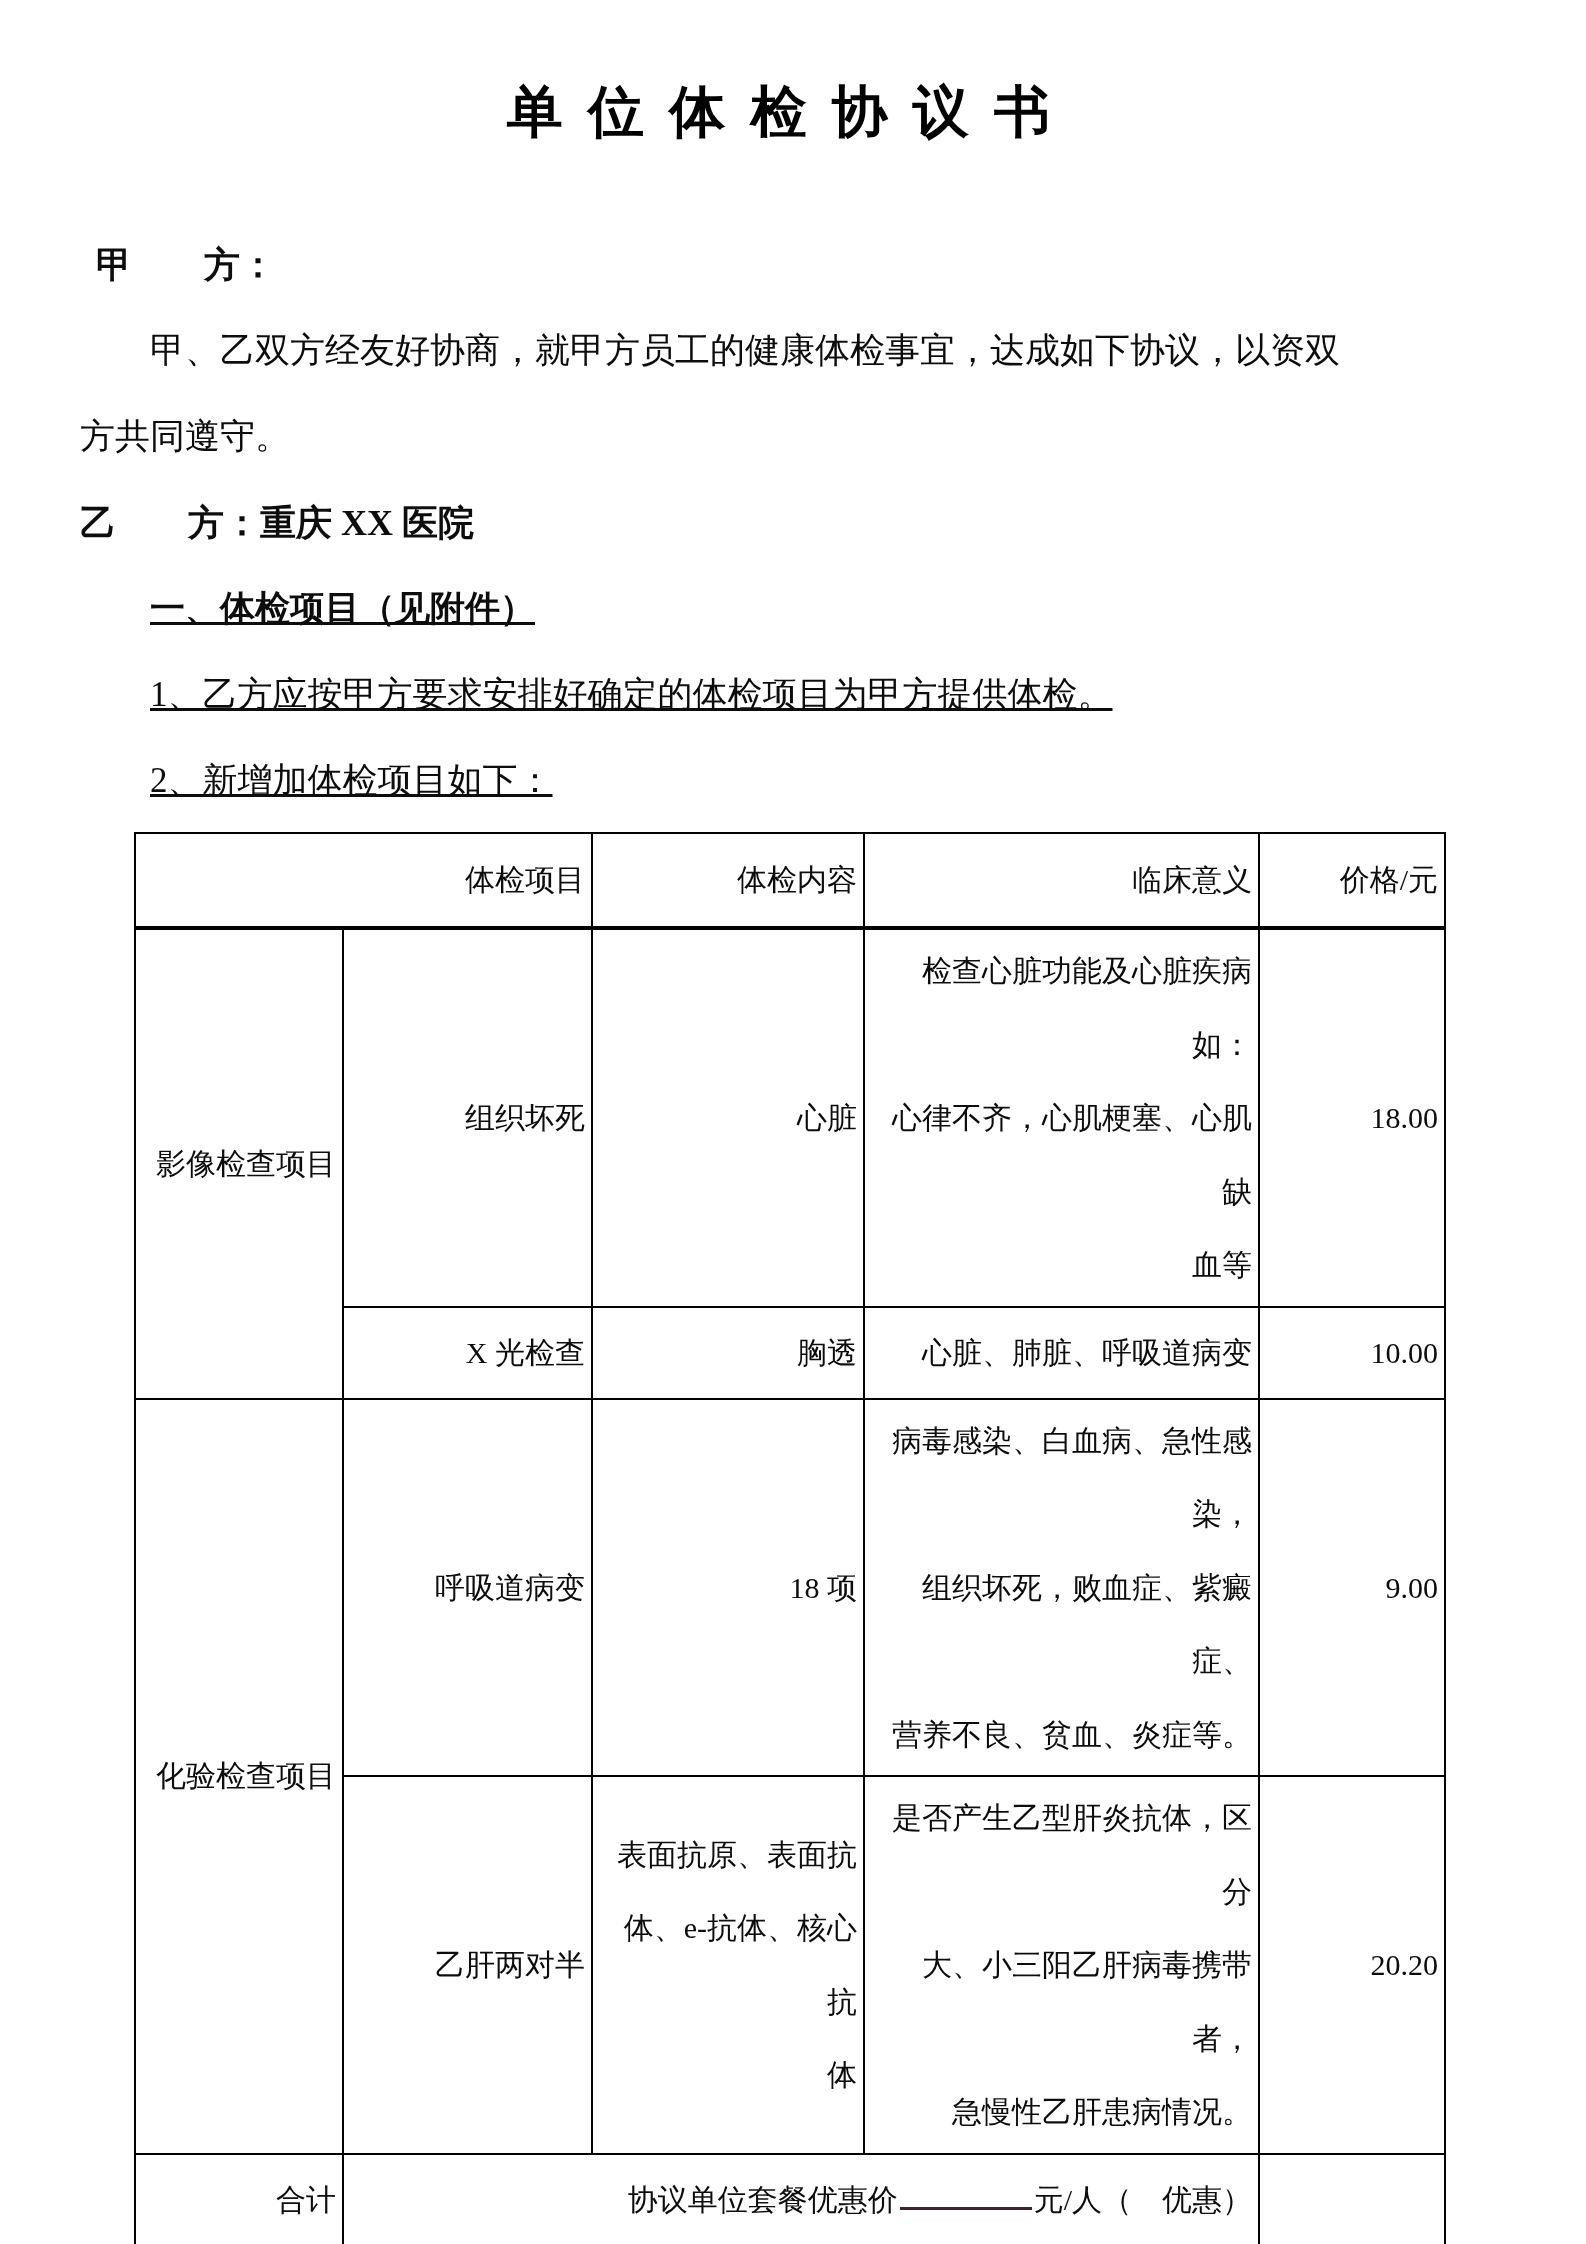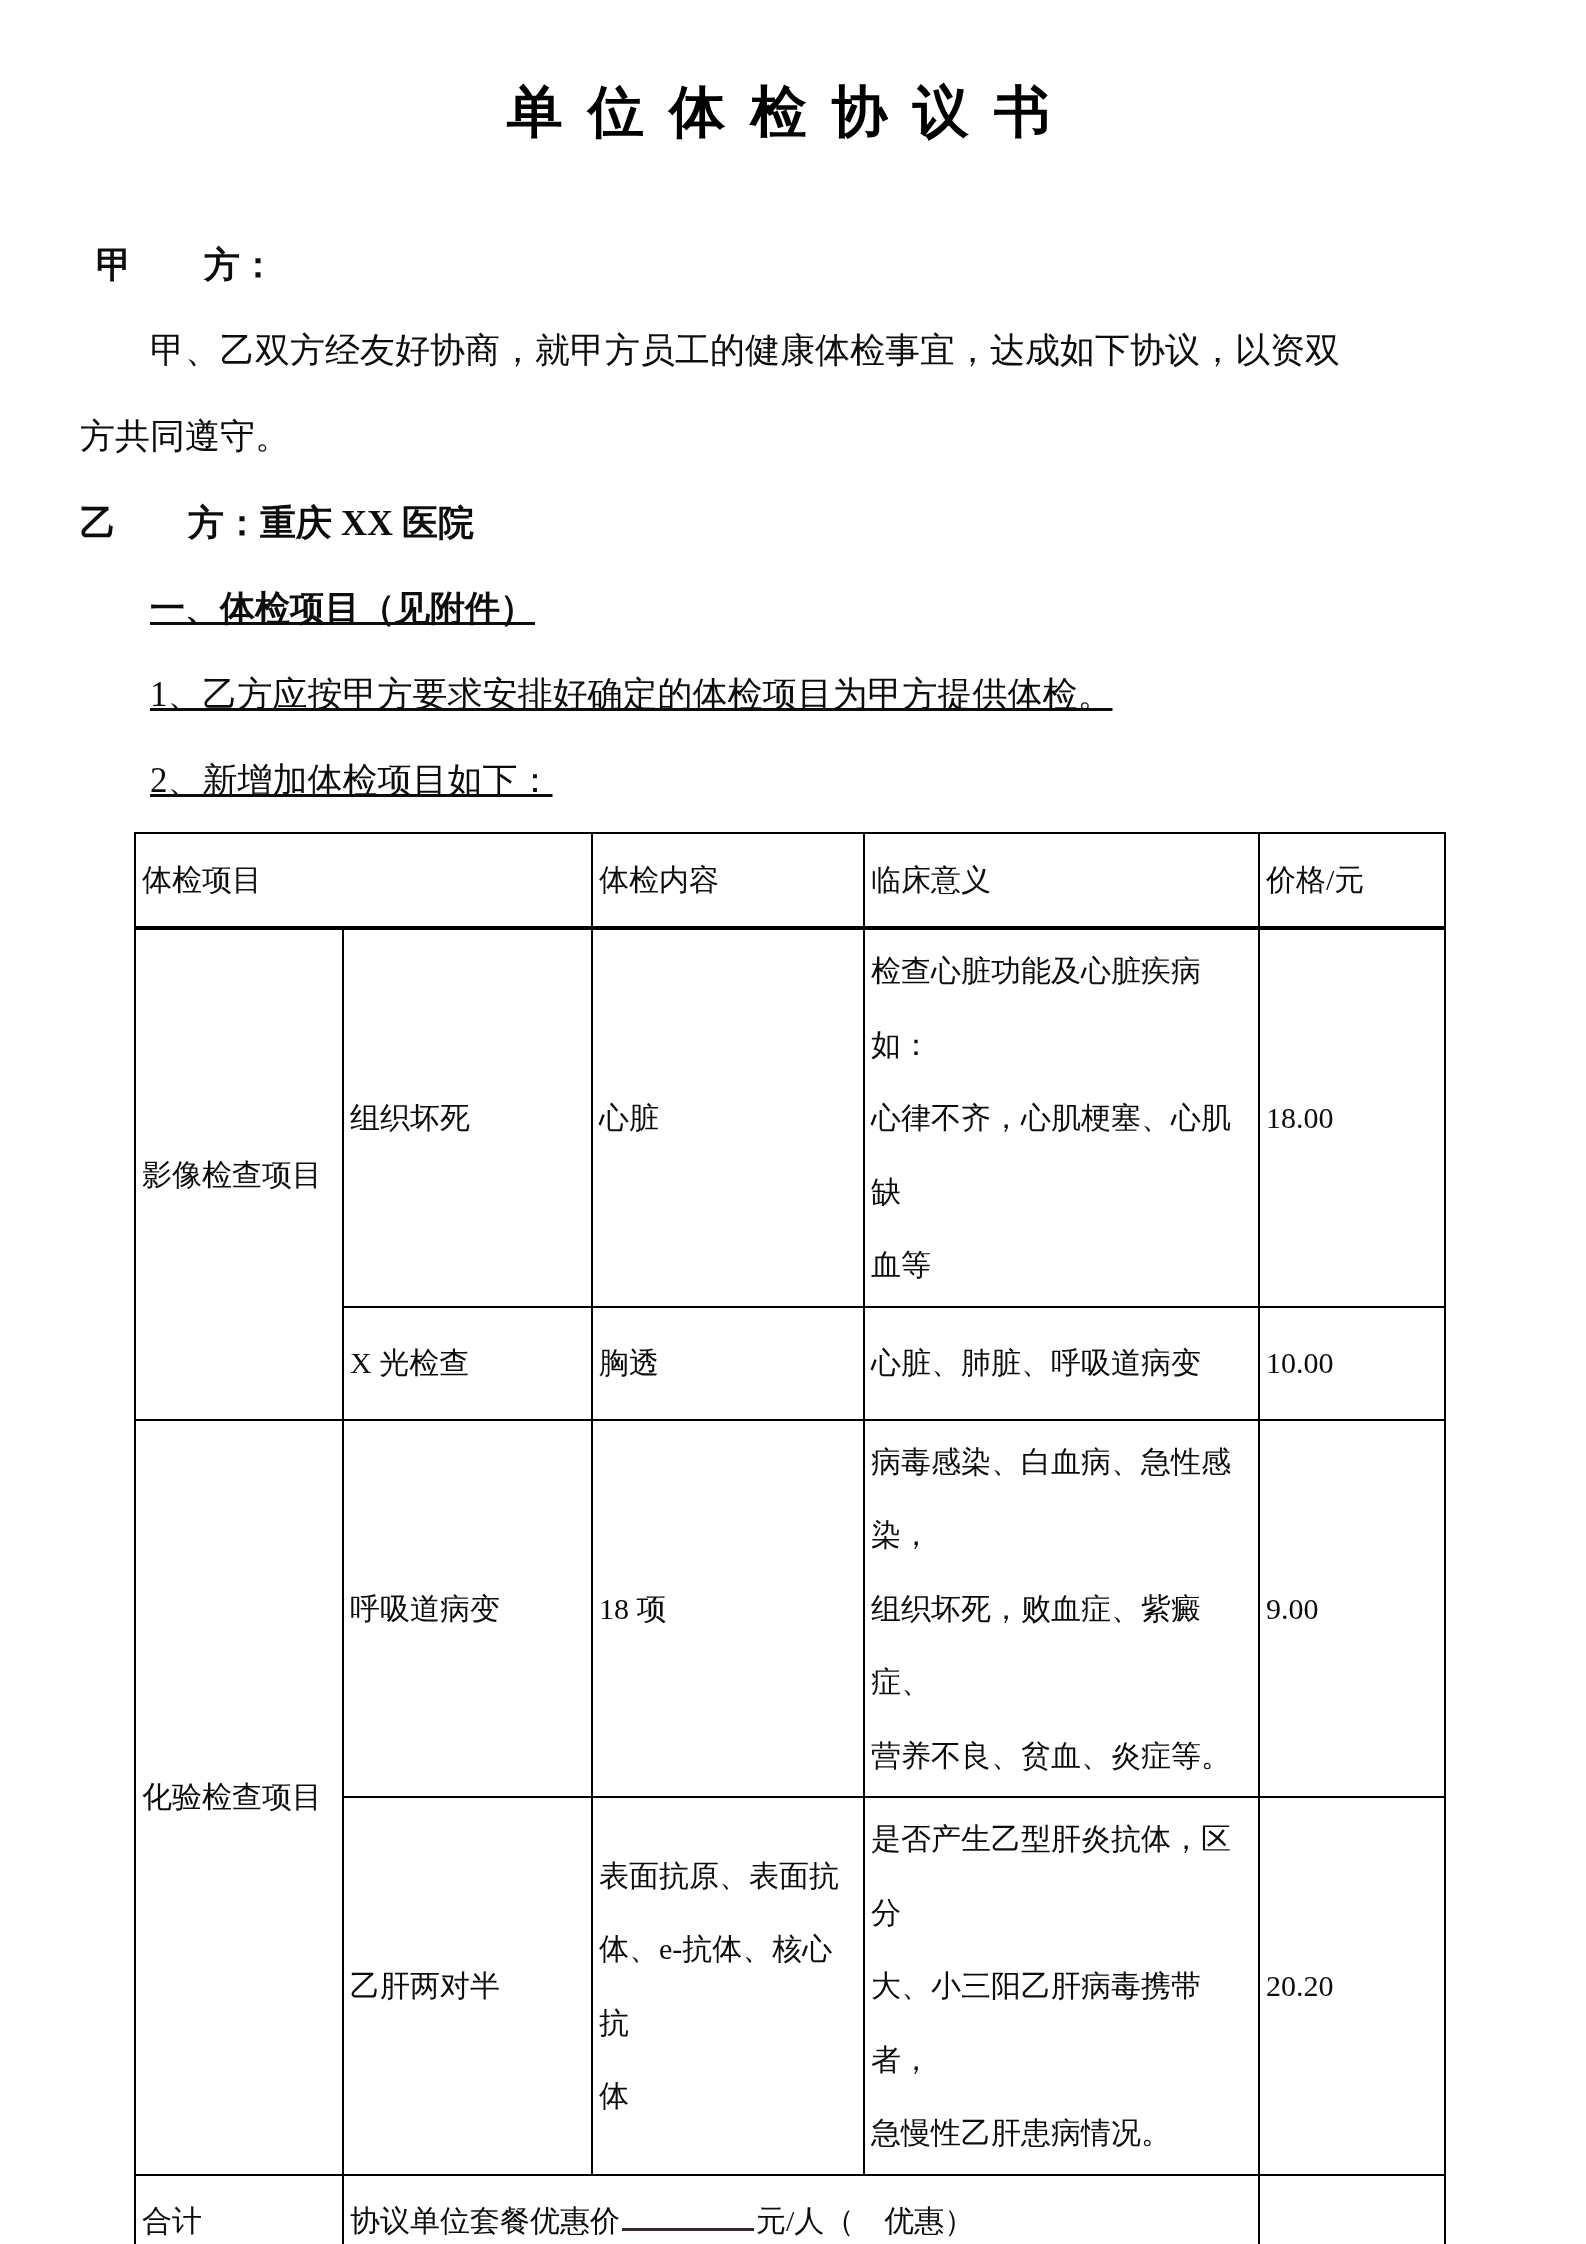--- a/index.html
+++ b/index.html
@@ -17,21 +17,21 @@
   .bold{font-weight:bold;}
   .indent2{padding-left:2em;text-decoration:underline;}
   .pre{white-space:pre-line;}
   .party{margin-top:0;font-size:36px;}
   .party-a{margin-top:60px;margin-left:16px;}
   .doc-table{
     border-collapse:collapse;table-layout:fixed;
     width:1310px;margin-left:54px;margin-top:8px;
   }
   .doc-table td{
-    border:2px solid #000;text-align:left;vertical-align:middle;
+    border:2px solid #000;text-align:right;vertical-align:middle;
     font-size:30px;padding:4px 6px;line-height:2.45;color:#0d0d0d;
     overflow:hidden;
   }
   .header-row td{border-bottom-width:4px;line-height:1.4;}
   .meaning-cell{font-size:28px;padding:4px 4px;}
   .total-row td{border-bottom-width:4px;}
   .blank-underline{
     display:inline-block;width:132px;height:1em;
     border-bottom:3px solid #3d2430;vertical-align:baseline;
     margin:0 2px;
@@ -72,21 +72,21 @@
       </tr>
       <tr style="height:190px">
         <td rowspan="2">影像检查项目</td>
         <td>组织坏死</td>
         <td>心脏</td>
         <td class="meaning-cell pre">检查心脏功能及心脏疾病如：
 心律不齐，心肌梗塞、心肌缺
 血等</td>
         <td>18.00</td>
       </tr>
-      <tr style="height:113px">
+      <tr style="height:92px">
         <td>X 光检查</td>
         <td>胸透</td>
         <td class="meaning-cell">心脏、肺脏、呼吸道病变</td>
         <td>10.00</td>
       </tr>
       <tr style="height:272px">
         <td rowspan="2">化验检查项目</td>
         <td>呼吸道病变</td>
         <td>18 项</td>
         <td class="meaning-cell pre">病毒感染、白血病、急性感染，

